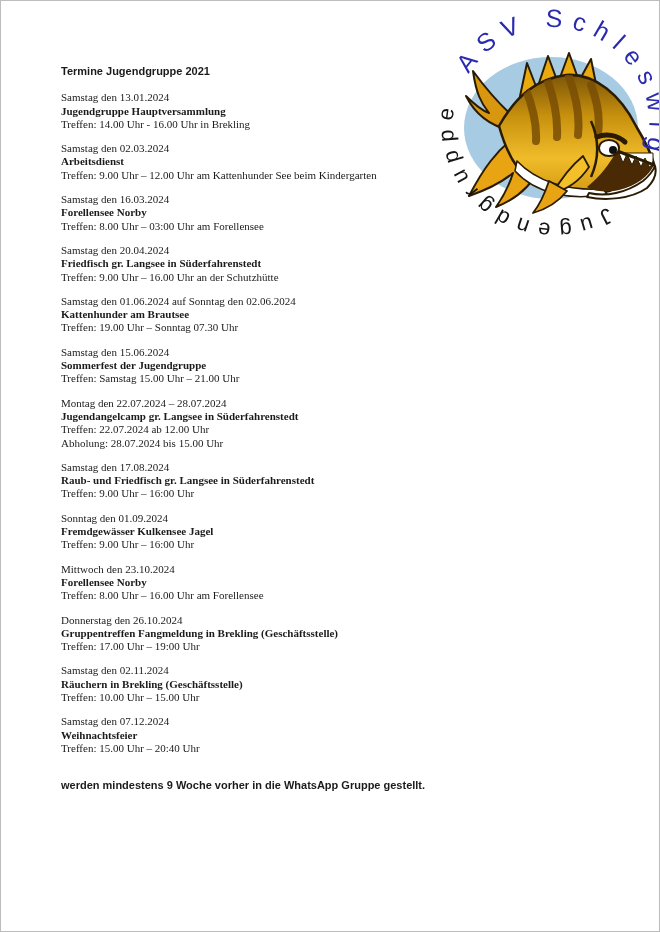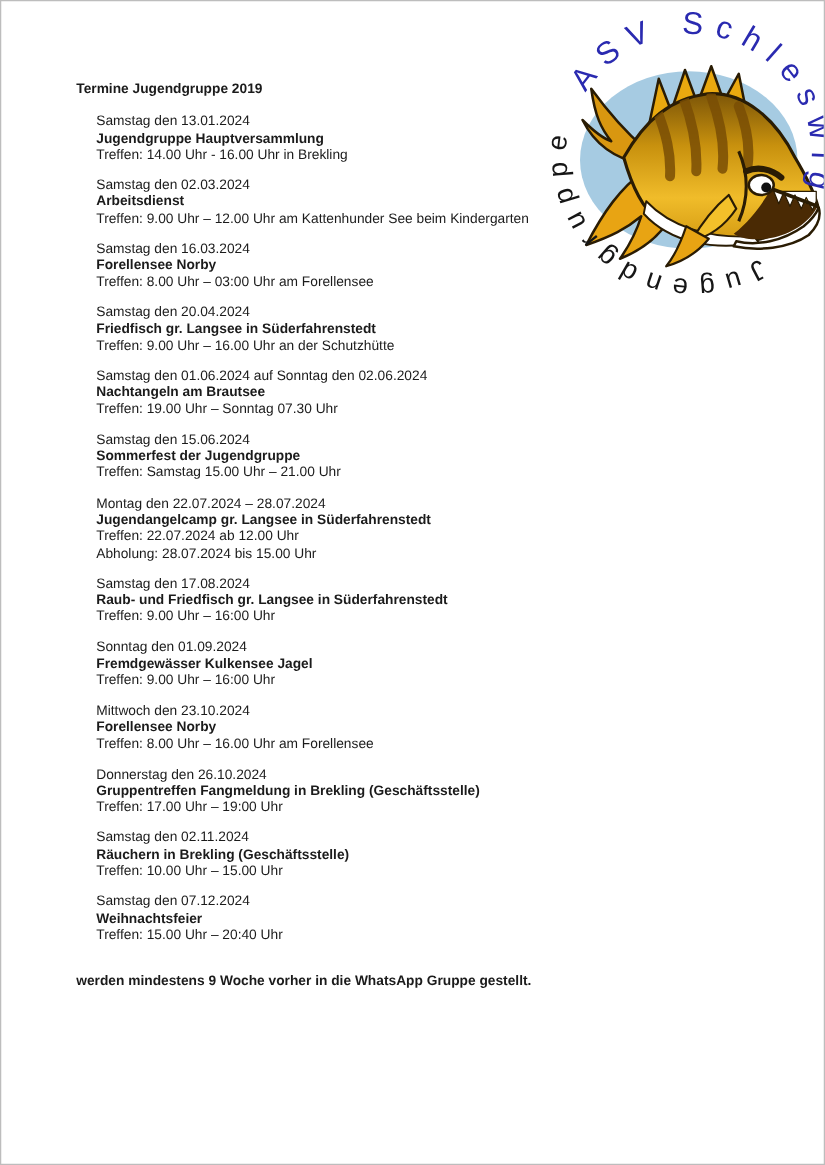--- a/index.html
+++ b/index.html
@@ -8,21 +8,21 @@
     background:#ffffff;border:1px solid #bdbdbd;box-sizing:border-box;
     overflow:hidden;
     font-family:"Liberation Sans","DejaVu Sans",sans-serif;
     color:#1b1b1b;
   }
   .content{
     position:absolute;left:60px;top:64px;width:545px;
     font-size:11px;line-height:13.3px;
   }
   .doc-title{font-weight:bold;margin:0 0 13px 0;}
-  .event{margin:0 0 11px 16px;}
+  .event{margin:0 0 11px 0;font-family:Liberation Serif, serif;}
   .event .evt-title{font-weight:bold;}
   .footer-note{font-weight:bold;margin-top:1px;}
   .logo{position:absolute;left:420px;top:0;width:240px;height:235px;}
   .logo svg{display:block;width:100%;height:100%;}
   .arc-top{
     font-family:"Liberation Sans","DejaVu Sans",sans-serif;
     font-size:25px;letter-spacing:9px;
   }
   .arc-bottom{
     font-family:"Liberation Sans","DejaVu Sans",sans-serif;
@@ -101,21 +101,21 @@
         <textPath href="#arcTopPath">ASV Schleswig</textPath>
       </text>
 
       <text class="arc-bottom" fill="#161616">
         <textPath href="#arcBottomPath">Jugendgruppe</textPath>
       </text>
     </svg>
   </div>
 
   <div class="content">
-    <div class="doc-title">Termine Jugendgruppe 2019</div>
+    <div class="doc-title">Termine Jugendgruppe 2021</div>
 
     <div>
         <div class="event">
           <div class="evt-date">Samstag den 13.01.2024</div>
           <div class="evt-title">Jugendgruppe Hauptversammlung</div>
           <div class="evt-detail">Treffen: 14.00 Uhr - 16.00 Uhr in Brekling</div>
         </div>
         <div class="event">
           <div class="evt-date">Samstag den 02.03.2024</div>
           <div class="evt-title">Arbeitsdienst</div>
@@ -126,21 +126,21 @@
           <div class="evt-title">Forellensee Norby</div>
           <div class="evt-detail">Treffen: 8.00 Uhr – 03:00 Uhr am Forellensee</div>
         </div>
         <div class="event">
           <div class="evt-date">Samstag den 20.04.2024</div>
           <div class="evt-title">Friedfisch gr. Langsee in Süderfahrenstedt</div>
           <div class="evt-detail">Treffen: 9.00 Uhr – 16.00 Uhr an der Schutzhütte</div>
         </div>
         <div class="event">
           <div class="evt-date">Samstag den 01.06.2024 auf Sonntag den 02.06.2024</div>
-          <div class="evt-title">Nachtangeln am Brautsee</div>
+          <div class="evt-title">Kattenhunder am Brautsee</div>
           <div class="evt-detail">Treffen: 19.00 Uhr – Sonntag 07.30 Uhr</div>
         </div>
         <div class="event">
           <div class="evt-date">Samstag den 15.06.2024</div>
           <div class="evt-title">Sommerfest der Jugendgruppe</div>
           <div class="evt-detail">Treffen: Samstag 15.00 Uhr – 21.00 Uhr</div>
         </div>
         <div class="event">
           <div class="evt-date">Montag den 22.07.2024 – 28.07.2024</div>
           <div class="evt-title">Jugendangelcamp gr. Langsee in Süderfahrenstedt</div>

